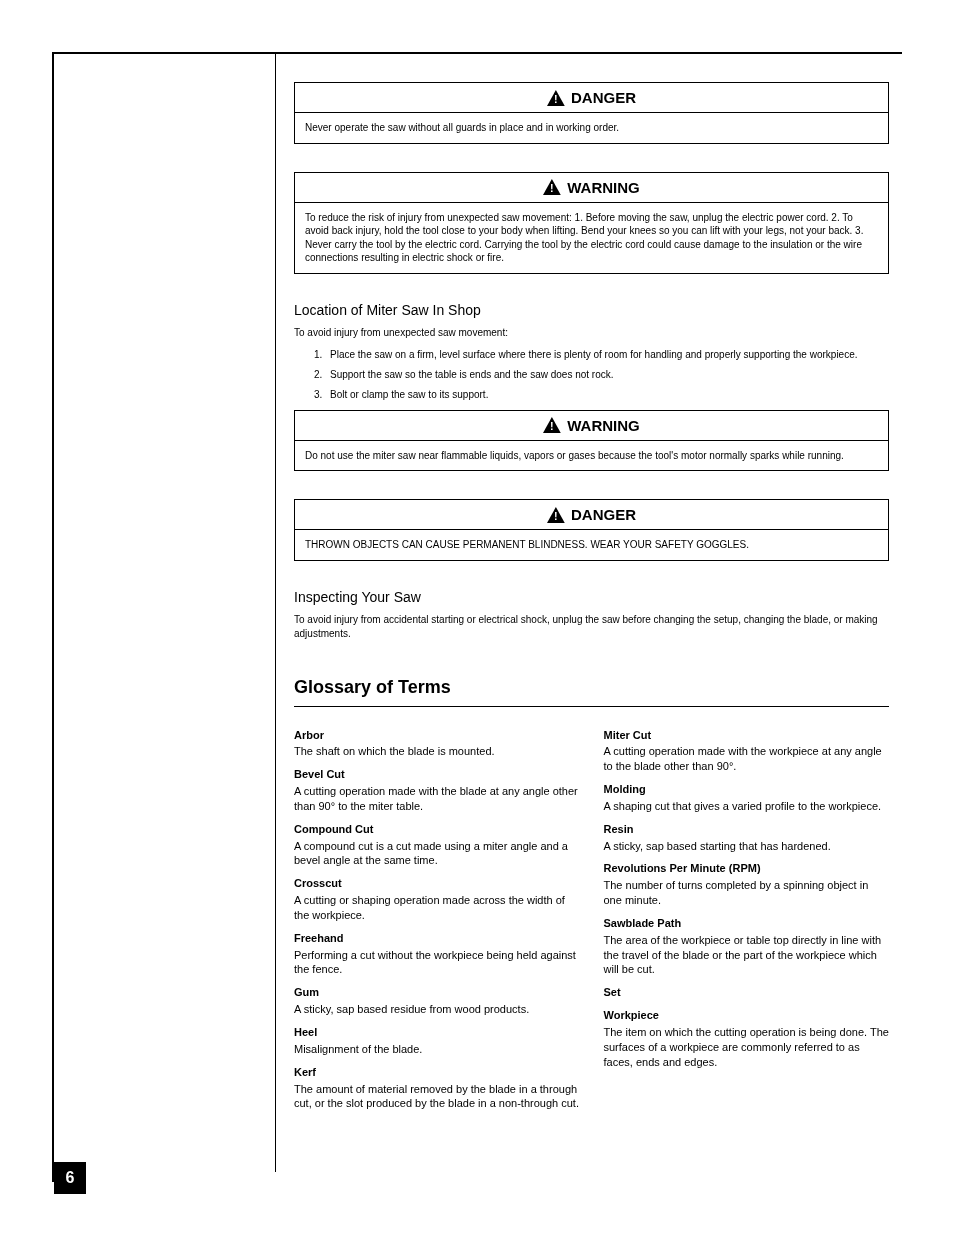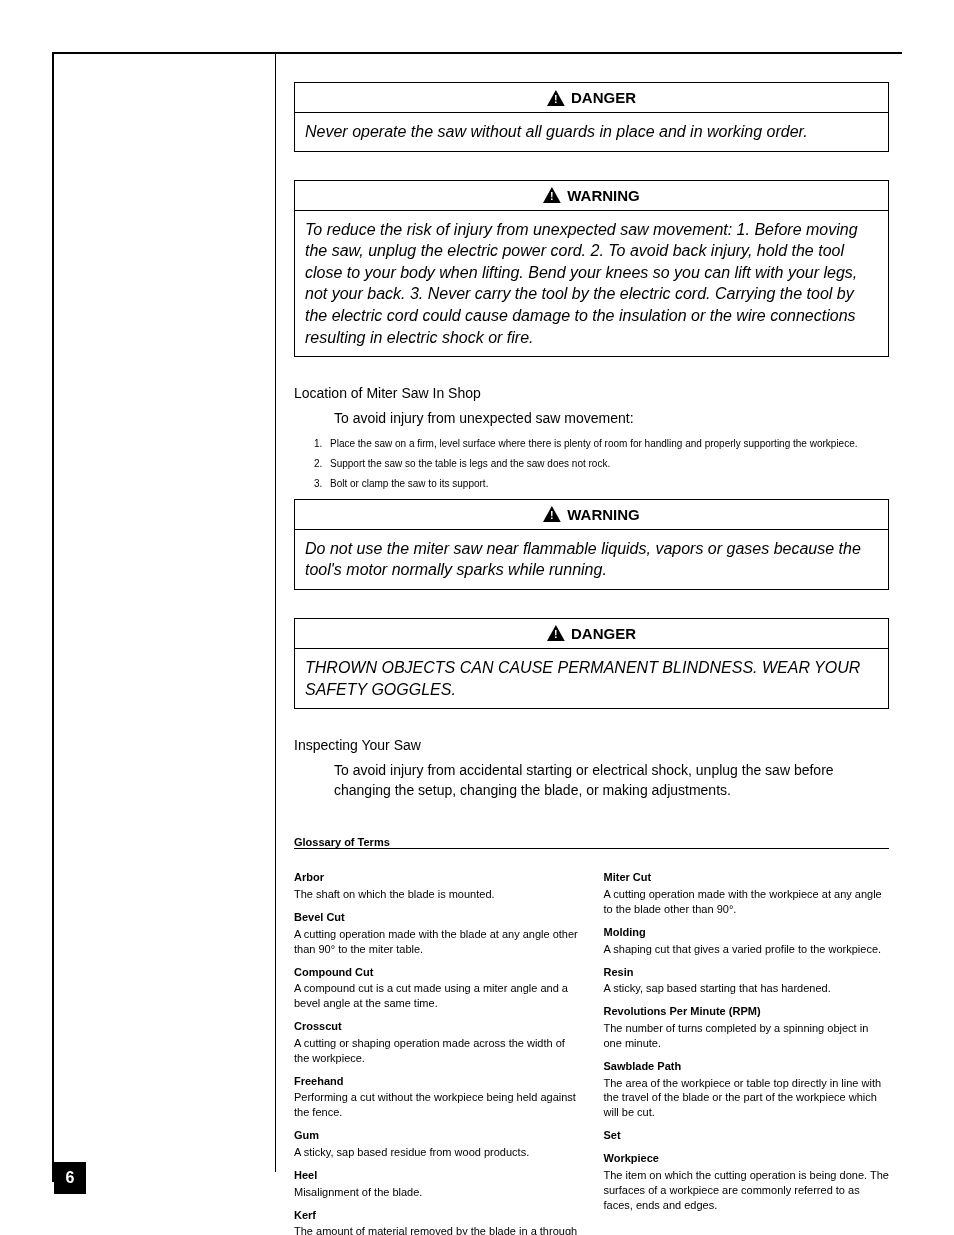--- a/index.html
+++ b/index.html
@@ -36,48 +36,46 @@
     padding: 6px 8px;
     font-weight: bold;
     font-size: 15px;
     display: flex;
     align-items: center;
     justify-content: center;
     gap: 6px;
   }
   .callout-body {
     padding: 8px 10px;
-    font-size: 16px;
+    font-size: 10px;
     line-height: 1.35;
-    font-style: italic;
   }
   .heading {
     font-weight: normal;
     font-size: 14px;
     margin: 24px 0 8px 0;
   }
   .bodytext {
-    font-size: 14px;
+    font-size: 10px;
     line-height: 1.4;
     margin-bottom: 8px;
-    margin-left: 40px;
   }
   .ol {
     font-size: 10px;
     line-height: 1.4;
     padding-left: 20px;
     margin-bottom: 8px;
   }
   .ol > div { margin-bottom: 6px; }
   .ol .n { display:inline-block; width: 16px; }
   .subheading {
     font-weight: bold;
-    font-size: 11px;
+    font-size: 18px;
     border-bottom: 1px solid #000;
-    padding-bottom: 0;
+    padding-bottom: 8px;
     margin: 36px 0 13px 0;
   }
   .twocol {
     display: flex;
     gap: 24px;
     margin-top: 6px;
   }
   .twocol .col {
     flex: 1;
     font-size: 11px;
@@ -140,21 +138,21 @@
         </span>
         <span>WARNING</span>
       </div>
       <div class="callout-body">To reduce the risk of injury from unexpected saw movement: 1. Before moving the saw, unplug the electric power cord. 2. To avoid back injury, hold the tool close to your body when lifting. Bend your knees so you can lift with your legs, not your back. 3. Never carry the tool by the electric cord. Carrying the tool by the electric cord could cause damage to the insulation or the wire connections resulting in electric shock or fire.</div>
     </div>
 
     <div class="heading">Location of Miter Saw In Shop</div>
     <div class="bodytext">To avoid injury from unexpected saw movement:</div>
     <div class="ol">
       <div><span class="n">1.</span><span>Place the saw on a firm, level surface where there is plenty of room for handling and properly supporting the workpiece.</span></div>
-      <div><span class="n">2.</span><span>Support the saw so the table is legs and the saw does not rock.</span></div>
+      <div><span class="n">2.</span><span>Support the saw so the table is ends and the saw does not rock.</span></div>
       <div><span class="n">3.</span><span>Bolt or clamp the saw to its support.</span></div>
     </div>
 
     <div class="callout">
       <div class="callout-title">
         <span class="warn-icon">
           <svg viewBox="0 0 20 18">
               <polygon points="10,0 20,18 0,18" fill="#000"></polygon>
               <text x="10" y="15" text-anchor="middle" font-size="12" font-weight="bold" fill="#fff">!</text>
             </svg>

